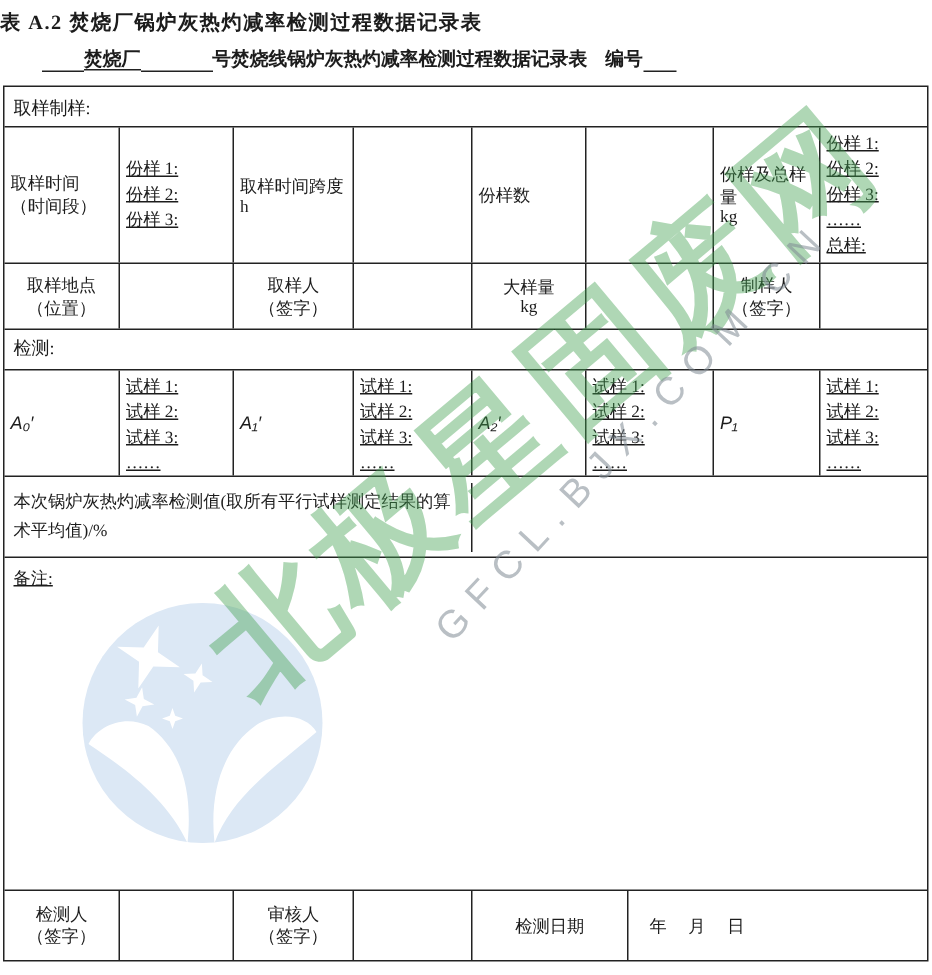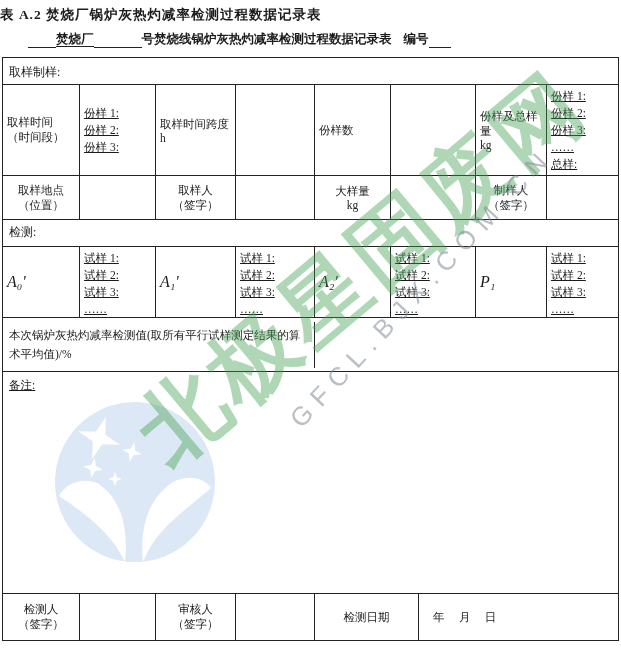--- a/index.html
+++ b/index.html
@@ -32,21 +32,21 @@
   .cell {
     box-sizing:border-box; border-right:1px solid #222; flex-shrink:0;
     font-size:11.5px; padding:2px 4px; overflow:hidden;
   }
   .cell:last-child { border-right:none; }
   .vc { display:flex; flex-direction:column; justify-content:center; }
   .hc { text-align:center; }
   .lines .ln { display:block; line-height:17px; }
   .lines { padding-top:3px;text-decoration:underline; }
   .seclabel { line-height:24px; padding-left:6px; font-size:12px; }
-  .sym { font-style:italic; font-family:Liberation Serif, serif; font-size:16px; }
+  .sym { font-style:italic; font-family:Liberation Sans, sans-serif; font-size:12px; }
   
   .r1 { height:27px; } .r2 { height:91px; } .r3 { height:44px; }
   .r4 { height:27px;align-items:flex-end; } .r5 { height:71px; } .r6 { height:54px;align-items:center; }
   .r7 { height:222px;text-decoration:underline; } .r8 { height:46px; }
   
   .c0{width:77px;} .c1{width:76px;} .c2{width:80px;} .c3{width:79px;}
   .c4{width:76px;} .c5{width:85px;} .c6{width:71px;} .c7{width:71px;}
   .half-l{width:312px;} .half-r{width:303px;}
   .f4{width:104px;} .f5{width:198px;}
   .full{width:615px;}

